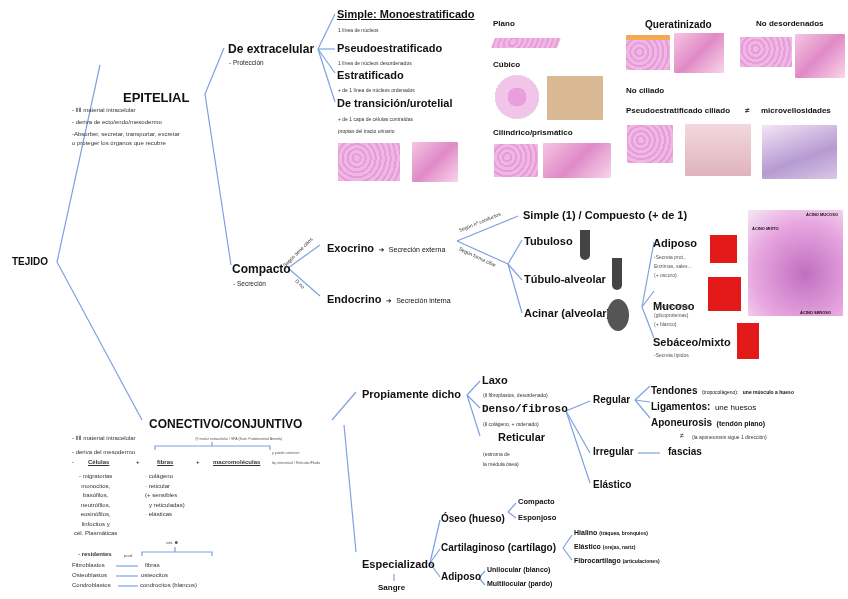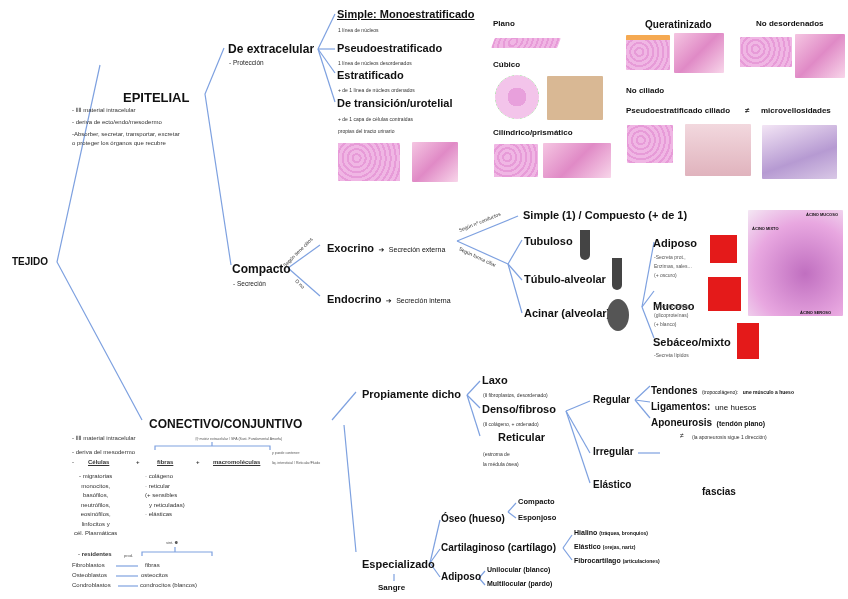--- a/index.html
+++ b/index.html
@@ -221,29 +221,29 @@
 <div class="abs note" style="left:72px;top:561px;">Fibroblastos</div>
 <div class="abs note" style="left:145px;top:561px;">fibras</div>
 <div class="abs note" style="left:72px;top:571px;">Osteoblastos</div>
 <div class="abs note" style="left:141px;top:571px;">osteocitos</div>
 <div class="abs note" style="left:72px;top:581px;">Condroblastos</div>
 <div class="abs note" style="left:140px;top:581px;">condrocitos (blancos)</div>
 
 <div class="abs h3" style="left:362px;top:388px;">Propiamente dicho</div>
 <div class="abs h3" style="left:482px;top:374px;">Laxo</div>
 <div class="abs xs" style="left:483px;top:392px;color:#333;">(Ⅱ fibroplastos, desordenado)</div>
-<div class="abs h3" style="left:482px;top:403px;">Denso/fibroso</div>
+<div class="abs h3" style="left:482px;top:403px;font-family:Liberation Mono, monospace;">Denso/fibroso</div>
 <div class="abs xs" style="left:483px;top:421px;color:#333;">(Ⅱ colágeno, + ordenado)</div>
 <div class="abs h3" style="left:482px;top:431px;margin-left:16px;">Reticular</div>
 <div class="abs xs" style="left:483px;top:451px;color:#333;">(estroma de</div>
 <div class="abs xs" style="left:483px;top:461px;color:#333;">la médula ósea)</div>
 <div class="abs h4" style="left:593px;top:394px;">Regular</div>
 <div class="abs h4" style="left:593px;top:446px;">Irregular</div>
 <div class="abs h4" style="left:593px;top:479px;">Elástico</div>
-<div class="abs h4" style="left:702px;top:446px;margin-top:40px;">fascias</div>
+<div class="abs h4" style="left:668px;top:446px;">fascias</div>
 <div class="abs" style="left:651px;top:380px;">
   <span class="h4">Tendones</span>
   <span style="font-size:5px">(tropocolágeno):</span>
   <span style="font-size:5px;font-weight:bold">une músculo a hueso</span>
 </div>
 <div class="abs" style="left:651px;top:396px;">
   <span class="h4">Ligamentos:</span>
   <span style="font-size:8px">une huesos</span>
 </div>
 <div class="abs" style="left:651px;top:412px;">

